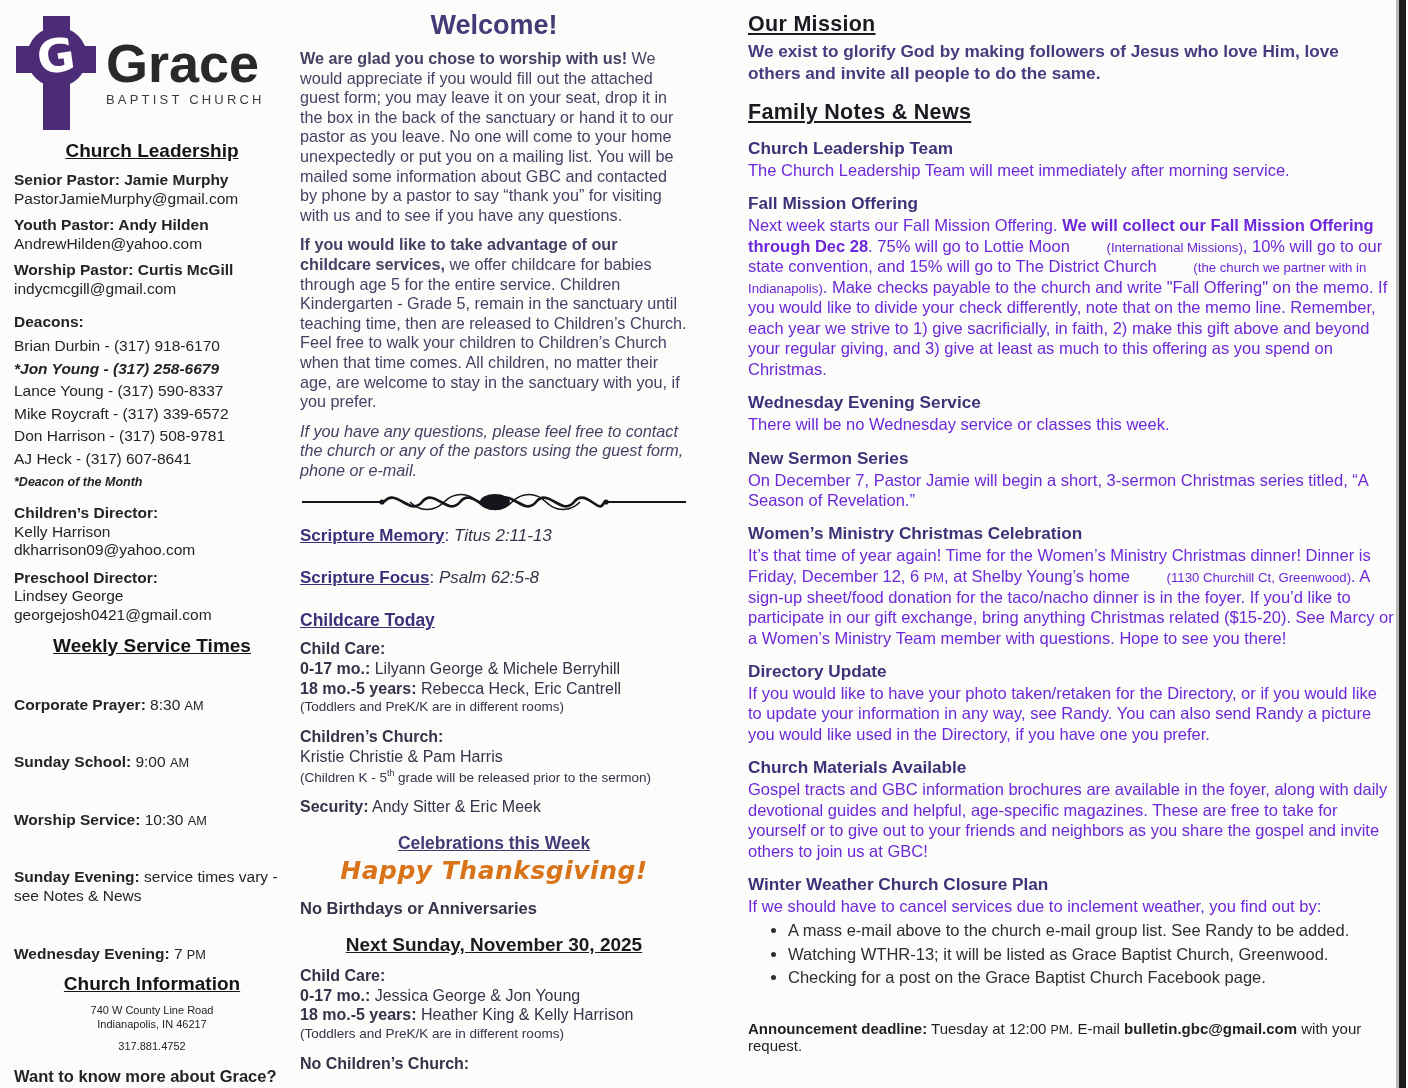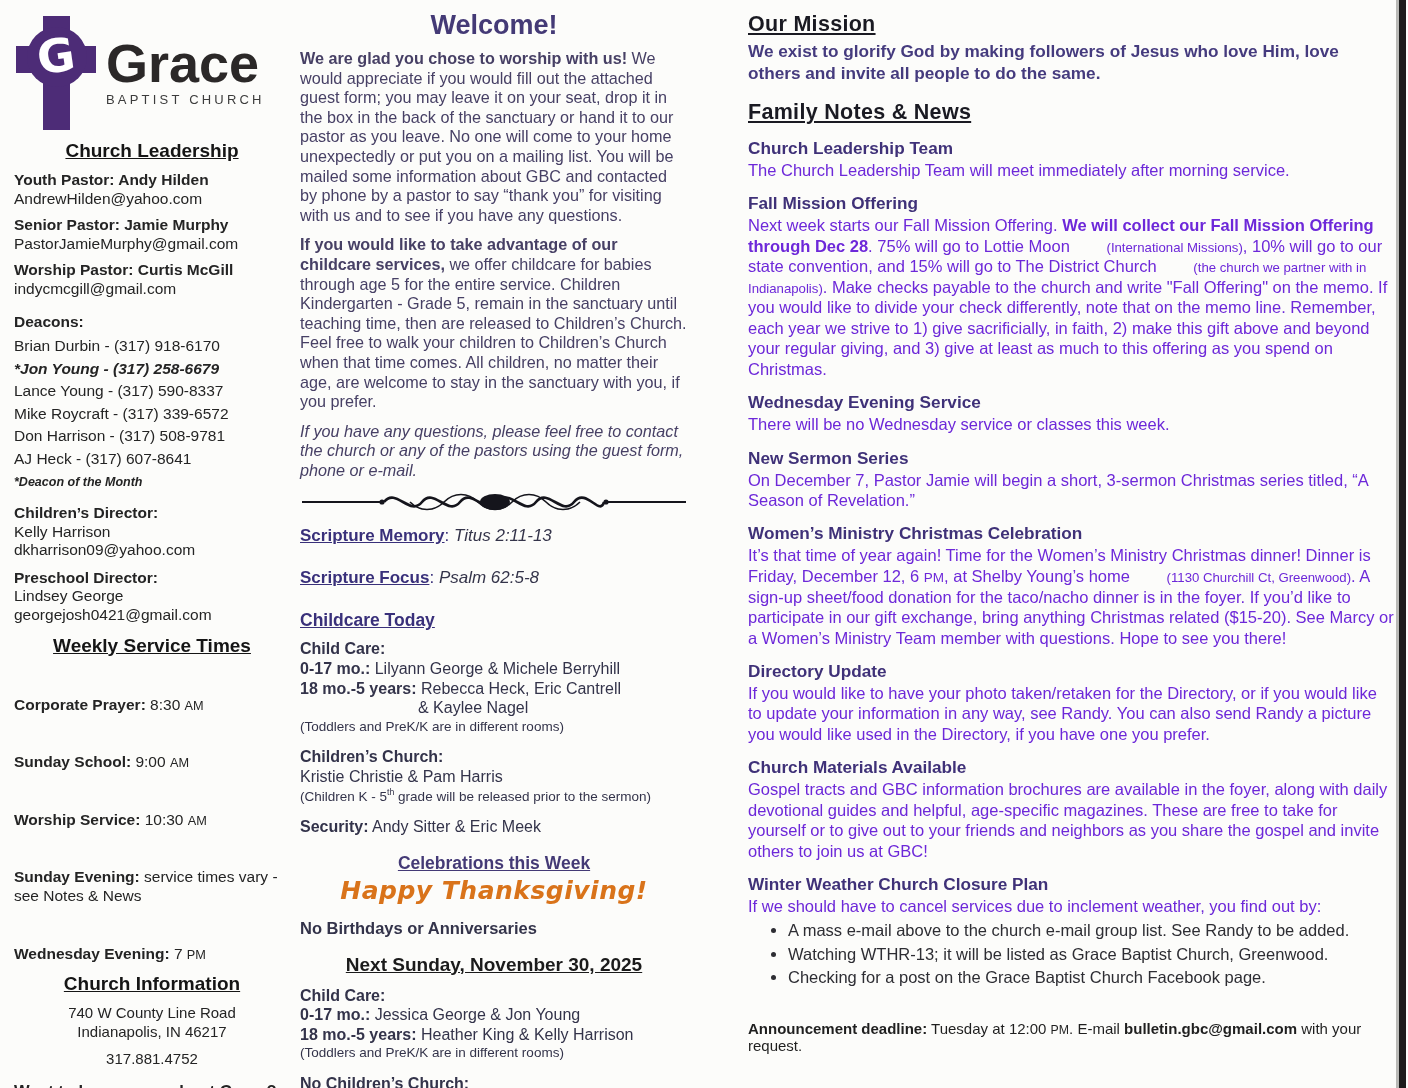--- a/index.html
+++ b/index.html
@@ -30,21 +30,21 @@
   .entry{margin-bottom:8px;}
   .entry .role{font-weight:bold;}
   .deacons-head{font-weight:bold;margin:14px 0 4px 0;}
   .deacon-line{line-height:1.45;}
   .deacon-note{font-size:12.5px;font-weight:bold;font-style:italic;margin:5px 0 14px 0;}
   .dir-block{margin-bottom:9px;}
   .dir-title{font-weight:bold;}
   .svc{margin-bottom:7px;line-height:1.2;margin-top:39px;}
   .svc .b{font-weight:bold;}
   .center{text-align:center;}
-  .info-line{font-size:15px;line-height:1.25;}
+  .info-line{font-size:11px;line-height:1.25;}
   .info-phone{margin-top:8px;}
   .connect-q{font-weight:bold;font-size:16.5px;margin:14px 0 4px 0;}
   .connect-body{font-size:16px;line-height:1.32;}
   .bubble-wrap{float:left;width:122px;height:94px;position:relative;margin:2px 6px 0 0;}
   .bubble-get{position:absolute;left:32px;top:0;background:#9b9b9b;color:#000000;border-radius:12px;
               padding:2px 13px;font-weight:bold;font-size:17px;}
   .bubble-get::after{content:"";position:absolute;left:8px;bottom:-9px;border:9px solid transparent;
               border-top-color:#9b9b9b;border-left-width:5px;}
   .bubble-conn{position:absolute;left:0;top:38px;background:#fff;border:3px solid #7d7d7d;border-radius:14px;
               padding:3px 15px;font-weight:bold;font-size:17px;color:#3a3a3a;}
@@ -106,26 +106,26 @@
       <div class="logo-text">
         <div class="logo-grace">Grace</div>
         <div class="logo-sub">BAPTIST CHURCH</div>
       </div>
     </div>
 
     <div class="lc-head">Church Leadership</div>
 
     <div class="lc">
       <div class="entry">
+        <div class="role">Senior Pastor: Jamie Murphy</div>
+        <div>PastorJamieMurphy@gmail.com</div>
+      </div>
+      <div class="entry">
         <div class="role">Youth Pastor: Andy Hilden</div>
         <div>AndrewHilden@yahoo.com</div>
-      </div>
-      <div class="entry">
-        <div class="role">Senior Pastor: Jamie Murphy</div>
-        <div>PastorJamieMurphy@gmail.com</div>
       </div>
       <div class="entry">
         <div class="role">Worship Pastor: Curtis McGill</div>
         <div>indycmcgill@gmail.com</div>
       </div>
 
       <div class="deacons-head">Deacons:</div>
       <div>
           <div class="deacon-line"><span>Brian Durbin - (317) 918-6170</span></div>
           <div class="deacon-line"><span class="seg-bi">*Jon Young - (317) 258-6679</span></div>
@@ -197,21 +197,20 @@
     <div class="scrip">
       <span class="lbl">Scripture Focus</span><span>:</span>
       <span class="val">Psalm 62:5-8</span>
     </div>
 
     <div class="cc-head">Childcare Today</div>
     <div class="cc">
       <div class="b">Child Care:</div>
       <div><span class="seg-b">0-17 mo.:</span><span> Lilyann George &amp; Michele Berryhill</span></div>
       <div><span class="seg-b">18 mo.-5 years:</span><span> Rebecca Heck, Eric Cantrell</span></div>
-      <div class="cc-indent">&amp; Kaylee Nagel</div>
       <div class="cc-note">(Toddlers and PreK/K are in different rooms)</div>
       <div class="cc-block">
         <div class="b">Children’s Church:</div>
         <div>Kristie Christie &amp; Pam Harris</div>
         <div class="cc-note"><span>(Children K - 5</span><sup>th</sup><span> grade will be released prior to the sermon)</span></div>
       </div>
       <div><span class="seg-b">Security:</span><span> Andy Sitter &amp; Eric Meek</span></div>
     </div>
 
     <div class="celeb-head">Celebrations this Week</div>

